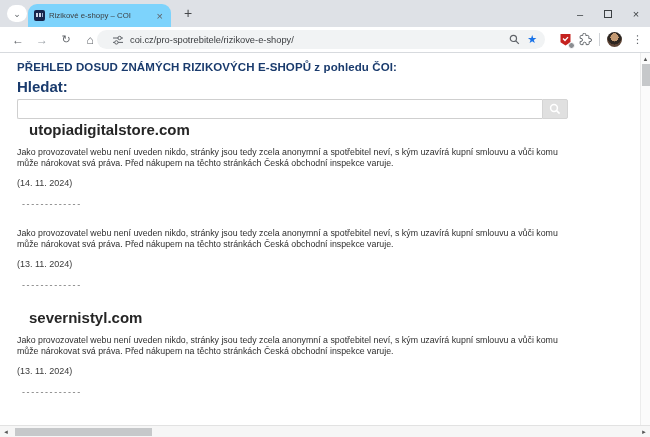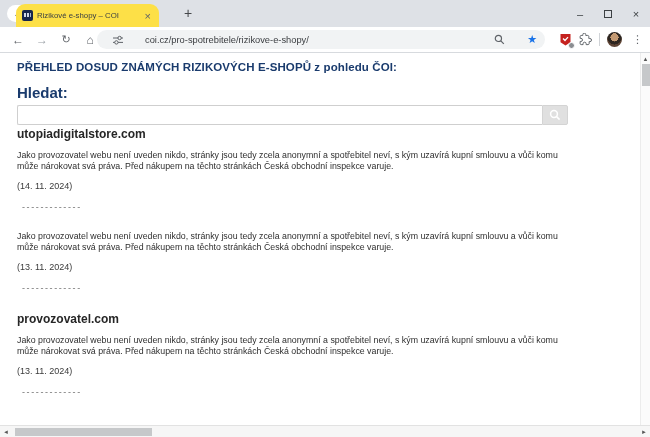--- a/index.html
+++ b/index.html
@@ -6,21 +6,21 @@
   html,body { width:650px; height:437px; overflow:hidden; }
   body { font-family:"Liberation Sans", sans-serif; background:#fff; position:relative; }
 
   .stage { position:absolute; inset:0; }
 
   
   .tabstrip { position:absolute; top:0; left:0; right:0; height:27px; background:#dee1e6; }
   .tabsearch { position:absolute; left:7px; top:5px; width:20px; height:17px; background:#fff;
                border-radius:9px; display:flex; align-items:center; justify-content:center;
                font-size:9px; color:#5f6368; cursor:pointer; }
-  .tab { position:absolute; left:16px; top:4px; width:143px; height:23px; background:#fde047;
+  .tab { position:absolute; left:28px; top:4px; width:143px; height:23px; background:#7dd3fc;
          border-radius:9px 9px 0 0; display:flex; align-items:center; padding:0 6px; }
   .favicon { width:11px; height:11px; border-radius:2px; flex:0 0 auto;
              background:linear-gradient(180deg,#16254c 0 100%); position:relative; }
   .favicon::after { content:""; position:absolute; left:2px; top:3px; width:7px; height:4px;
              background:linear-gradient(90deg,#cfd6e6 0 2px, transparent 2px 3px, #cfd6e6 3px 5px, transparent 5px 6px, #9fb0d0 6px 7px); }
   .tab-title { flex:1; font-size:7.8px; color:#3c4043; white-space:nowrap; overflow:hidden;
                text-overflow:ellipsis; margin:0 4px; }
   .tab-close { font-size:11px; color:#5f6368; line-height:10px; cursor:pointer; padding:0 2px; }
   .newtab { position:absolute; left:178px; top:3px; width:20px; height:20px; display:flex;
             align-items:center; justify-content:center; font-size:14px; color:#45474a; cursor:pointer; }
@@ -31,46 +31,46 @@
 
   
   .toolbar { position:absolute; top:27px; left:0; right:0; height:26px; background:#fff;
              border-bottom:1px solid #d7dade; }
   .navicons { position:absolute; left:6px; top:0; height:25px; display:flex; align-items:center; }
   .ni { width:24px; text-align:center; font-size:12px; color:#5f6368; cursor:pointer; }
   .ni.fwd { color:#9aa0a6; }
   .ni.reload { font-size:11px; }
   .ni.home { font-size:12px; }
   .omnibox { position:absolute; left:97px; top:3px; width:448px; height:19px; background:#f1f3f4;
-             border-radius:10px; display:flex; align-items:center; padding:0 8px; cursor:text;gap:15px; }
+             border-radius:10px; display:flex; align-items:center; padding:0 8px; cursor:text; }
   .url { flex:1; font-size:9.3px; color:#3a3d40; margin-left:6px; white-space:nowrap; overflow:hidden; }
   .obicon { display:flex; align-items:center; margin-left:7px; cursor:pointer; }
   .star { color:#1a73e8; font-size:11px; margin-left:7px; cursor:pointer; }
   .righticons { position:absolute; right:4px; top:0; height:25px; display:flex; align-items:center; gap:7px; }
   .ext-shield { position:relative; width:13px; height:14px; cursor:pointer; }
   .ext-badge { position:absolute; right:-3px; bottom:-2px; width:7px; height:7px; border-radius:50%;
                background:#8a8d91; border:1px solid #fff; }
   .divider { width:1px; height:13px; background:#d0d3d7; }
   .avatar { width:15px; height:15px; border-radius:50%; cursor:pointer;
             background: radial-gradient(circle at 50% 36%, #c49a73 0 33%, #2e2620 34% 58%, #5d4334 59% 100%); }
   .dots { font-size:11px; color:#5f6368; cursor:pointer; padding:0 3px; }
   .puzzle { cursor:pointer; display:flex; }
 
   
   .content { position:absolute; top:53px; left:0; right:10px; bottom:12px; background:#fff;
              overflow:hidden; padding:8px 0 0 17px; }
-  .page-title { font-size:11.5px; font-weight:bold; color:#1a3b6d; margin-bottom:11px; letter-spacing:0.1px; }
+  .page-title { font-size:11.5px; font-weight:bold; color:#1a3b6d; margin-bottom:5px; letter-spacing:0.1px; }
   .search-label { font-size:15px; font-weight:bold; color:#1a3b6d; margin-bottom:4px; }
   .searchrow { display:flex; width:551px; height:20px; margin-bottom:2px; }
   .search-input { flex:1; border:1px solid #cfcfcf; border-right:none; border-radius:2px 0 0 2px;
                   font-size:9px; padding:0 6px; outline:none; font-family:"Liberation Sans",sans-serif; }
   .search-btn { width:26px; border:1px solid #d4d4d4; background:#e0e0e0; border-radius:0 2px 2px 0;
                 display:flex; align-items:center; justify-content:center; cursor:pointer; }
   .entry:first-of-type { margin-top:20px; }
-  .entry-domain { font-size:12px; font-weight:bold; color:#262626; margin-bottom:9px; }
+  .entry-domain { font-size:15px; font-weight:bold; color:#262626; margin-bottom:9px;margin-left:12px; }
   .entry-desc { font-size:8.8px; color:#2e2e2e; line-height:11px; max-width:557px; margin-bottom:9px; }
   .entry-date { font-size:9px; color:#3a3a3a; margin-bottom:11px; }
   .entry-sep { font-size:9px; color:#6d6d6d; letter-spacing:1.6px; margin-bottom:19px;
                margin-left:5px; white-space:nowrap; }
 
   
   .vscroll { position:absolute; top:53px; right:0; width:10px; bottom:12px; background:#fbfbfb;
              border-left:1px solid #ececec; }
   .vs-up { position:absolute; top:1px; left:0; width:9px; height:9px; font-size:6px; color:#555;
            display:flex; align-items:center; justify-content:center; cursor:pointer; }
@@ -173,21 +173,21 @@
       <div class="entry-sep">-------------</div>
     </div>
 
     <div class="entry">
       <p class="entry-desc">Jako provozovatel webu není uveden nikdo, stránky jsou tedy zcela anonymní a spotřebitel neví, s kým uzavírá kupní smlouvu a vůči komu může nárokovat svá práva. Před nákupem na těchto stránkách Česká obchodní inspekce varuje.</p>
       <div class="entry-date">(13. 11. 2024)</div>
       <div class="entry-sep">-------------</div>
     </div>
 
     <div class="entry">
-      <div class="entry-domain">provozovatel.com</div>
+      <div class="entry-domain">severnistyl.com</div>
       <p class="entry-desc">Jako provozovatel webu není uveden nikdo, stránky jsou tedy zcela anonymní a spotřebitel neví, s kým uzavírá kupní smlouvu a vůči komu může nárokovat svá práva. Před nákupem na těchto stránkách Česká obchodní inspekce varuje.</p>
       <div class="entry-date">(13. 11. 2024)</div>
       <div class="entry-sep">-------------</div>
     </div>
   </div>
 
   <div class="vscroll">
     <span class="vs-up">▲</span>
     <span class="vs-thumb"></span>
   </div>

